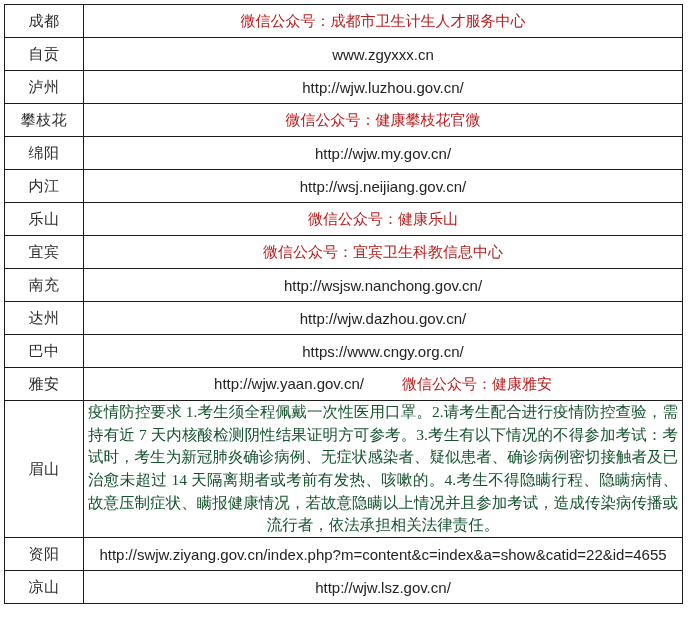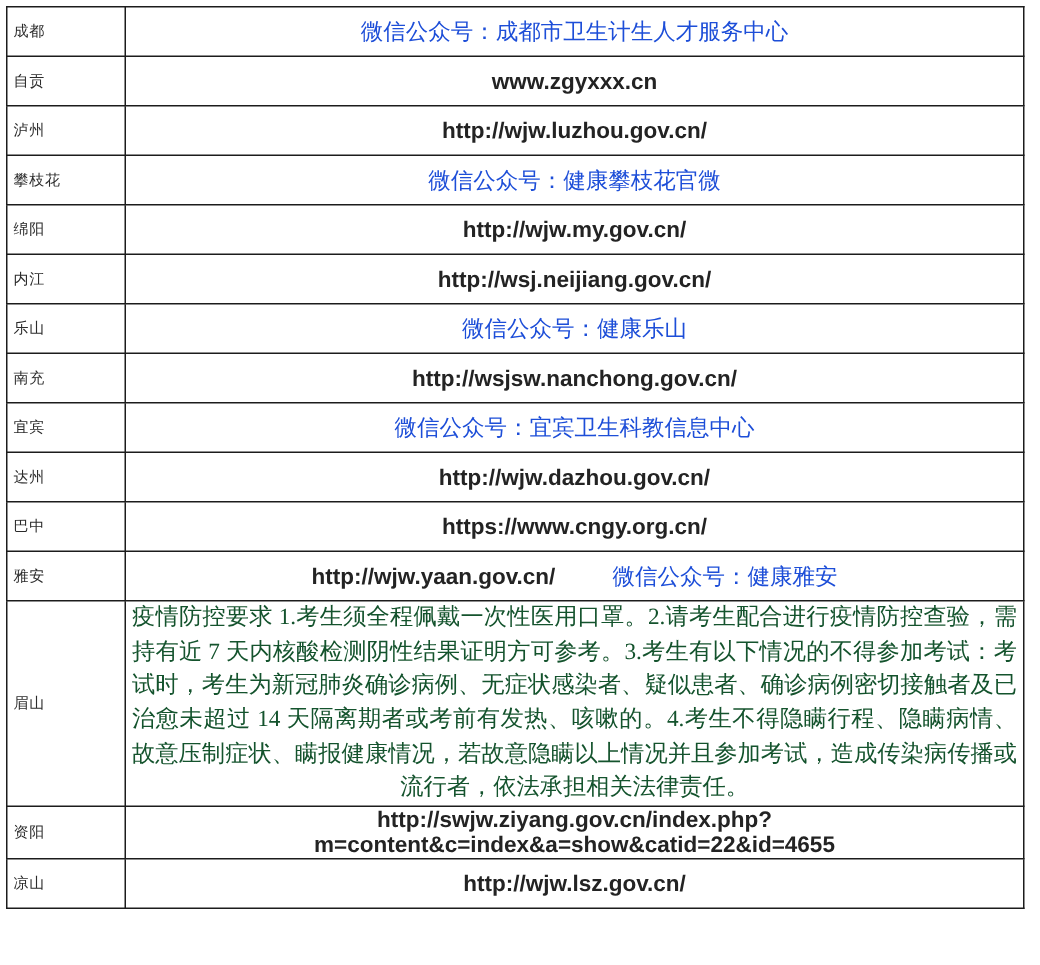--- a/index.html
+++ b/index.html
@@ -25,36 +25,37 @@
   table.doc-table td {
     border: 1px solid #1c1c1c;
     padding: 0 4px;
     vertical-align: middle;
     overflow: hidden;
   }
   tr.row { height: 33px; }
   tr.row-tall { height: 137px; }
   td.city-cell {
     width: 70px;
+    text-align: center;
     font-family: "Liberation Serif", "DejaVu Serif", serif;
-    font-size: 10px;
+    font-size: 15px;
     color: #2b2b2b;
     letter-spacing: 0.5px;
   }
   td.value-cell { text-align: center; }
   .txt-url {
     font-family: "Liberation Sans", "DejaVu Sans", sans-serif;
-    font-weight: 700;
+    font-weight: 400;
     font-size: 15px;
     color: #232323;
   }
   .txt-cn {
     font-family: "Liberation Serif", "DejaVu Serif", serif;
     font-size: 15px;
-    color: #1d4ed8;
+    color: #b91c1c;
   }
   td.para-cell {
     text-align: justify;
     text-align-last: center;
     font-family: "Liberation Serif", "DejaVu Serif", serif;
     font-size: 15.5px;
     line-height: 22.6px;
     color: #14532d;
     padding: 2px 7px;
   }
@@ -88,26 +89,26 @@
       </tr>
       <tr class="row">
         <td class="city-cell">内江</td>
         <td class="value-cell txt-url">http://wsj.neijiang.gov.cn/</td>
       </tr>
       <tr class="row">
         <td class="city-cell">乐山</td>
         <td class="value-cell txt-cn">微信公众号：健康乐山</td>
       </tr>
       <tr class="row">
+        <td class="city-cell">宜宾</td>
+        <td class="value-cell txt-cn">微信公众号：宜宾卫生科教信息中心</td>
+      </tr>
+      <tr class="row">
         <td class="city-cell">南充</td>
         <td class="value-cell txt-url">http://wsjsw.nanchong.gov.cn/</td>
-      </tr>
-      <tr class="row">
-        <td class="city-cell">宜宾</td>
-        <td class="value-cell txt-cn">微信公众号：宜宾卫生科教信息中心</td>
       </tr>
       <tr class="row">
         <td class="city-cell">达州</td>
         <td class="value-cell txt-url">http://wjw.dazhou.gov.cn/</td>
       </tr>
       <tr class="row">
         <td class="city-cell">巴中</td>
         <td class="value-cell txt-url">https://www.cngy.org.cn/</td>
       </tr>
       <tr class="row">

